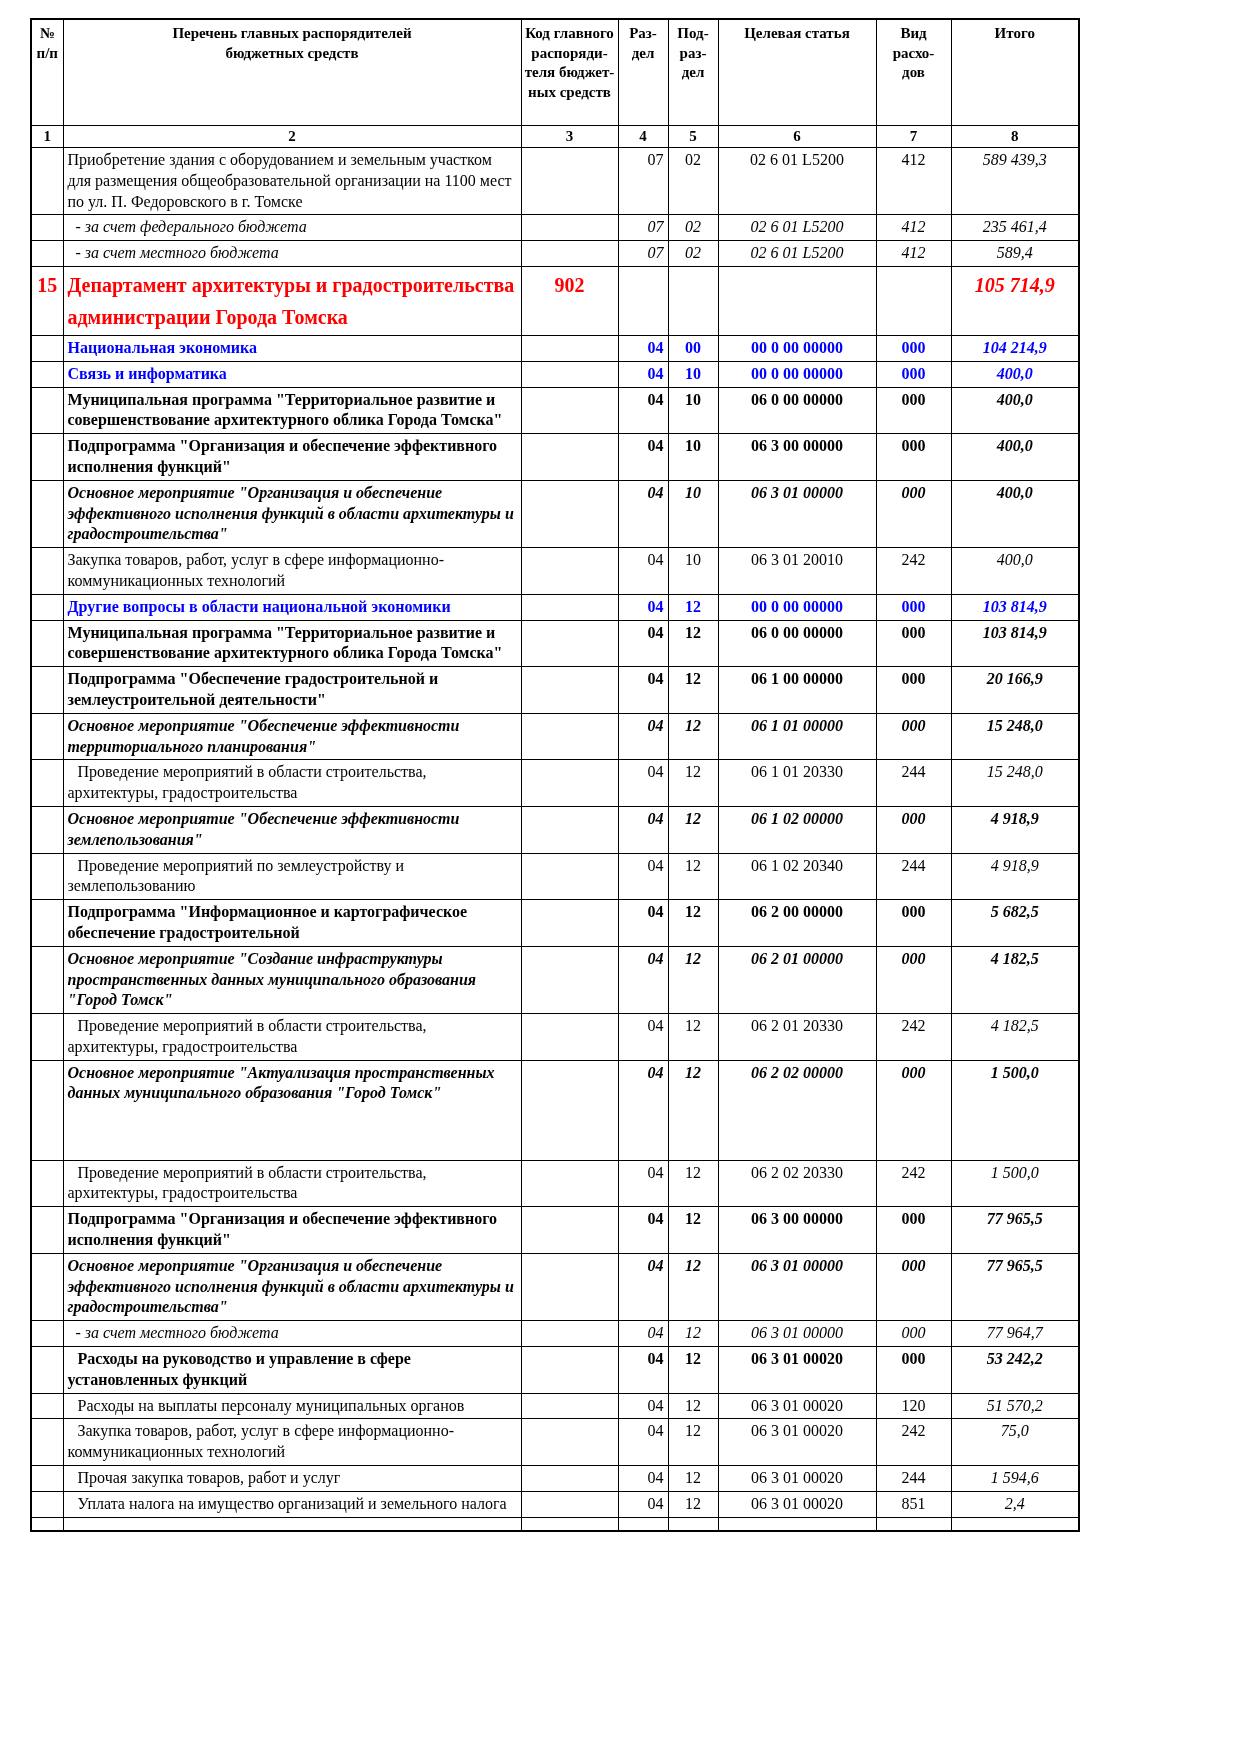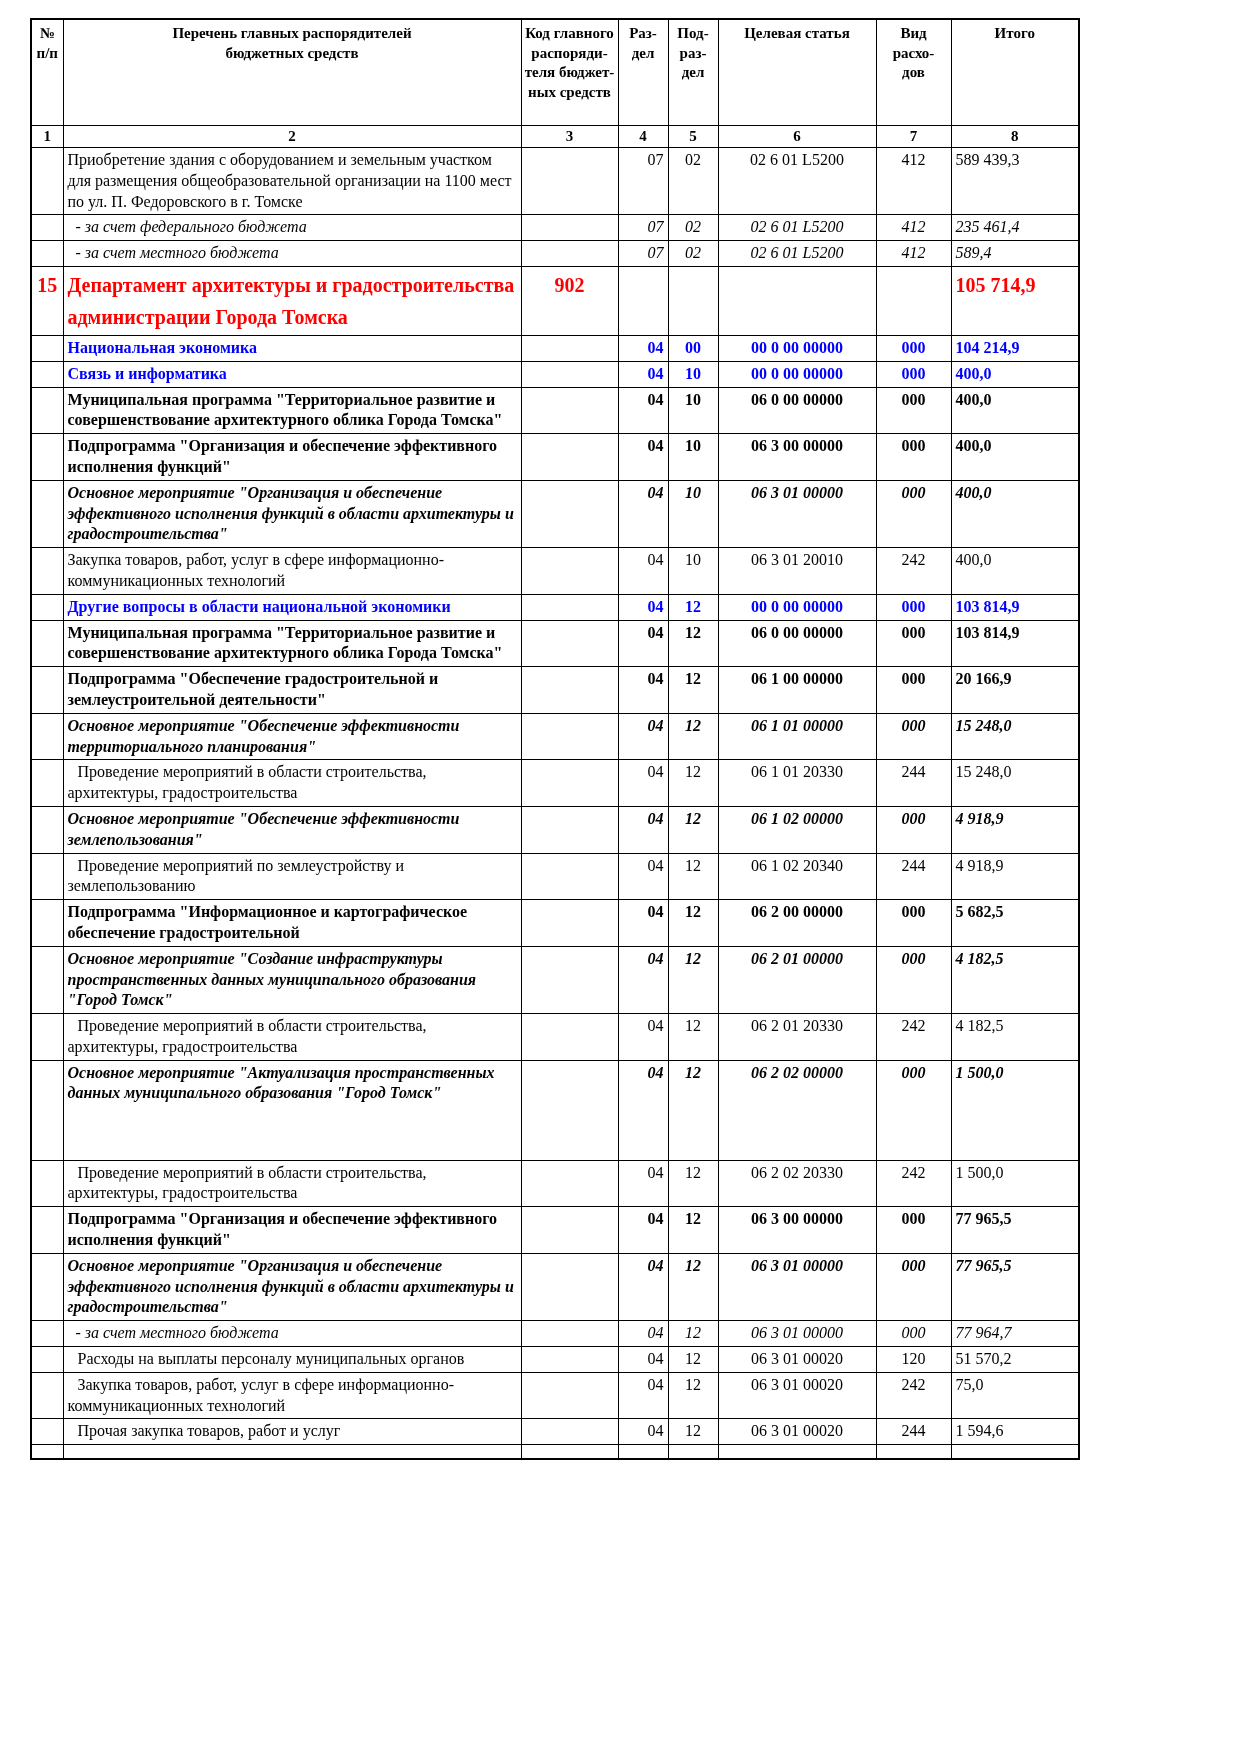--- a/index.html
+++ b/index.html
@@ -43,21 +43,21 @@
     line-height: 1.3;
     padding: 2px 4px;
   }
   td.col-n    { text-align: center; padding: 2px 1px; }
   td.col-name { text-align: left; }
   td.col-code { text-align: center; }
   td.col-rz   { text-align: right; }
   td.col-pr   { text-align: center; }
   td.col-cst  { text-align: center; }
   td.col-vr   { text-align: center; }
-  td.col-total{ text-align: left; }
+  td.col-total{ text-align: center; font-style: italic; }
   tr.style-bold        { font-weight: bold; }
   tr.style-italic      { font-style: italic; }
   tr.style-bold-italic { font-weight: bold; font-style: italic; }
   tr.color-red  { color: #ff0000; }
   tr.color-red td { font-size: 20px; line-height: 1.6; }
   tr.color-blue { color: #0000ff; margin-left: 18px; }
 </style>
 </head>
 <body>
 
@@ -348,20 +348,30 @@
         <tr class="style-italic color-black">
           <td class="col-n"></td>
           <td class="col-name" style="text-indent: 8px;">- за счет местного бюджета</td>
           <td class="col-code"></td>
           <td class="col-rz">04</td>
           <td class="col-pr">12</td>
           <td class="col-cst">06 3 01 00000</td>
           <td class="col-vr">000</td>
           <td class="col-total">77 964,7</td>
         </tr>
+        <tr class="style-bold color-black">
+          <td class="col-n"></td>
+          <td class="col-name" style="text-indent: 10px;">Расходы на руководство и управление в сфере установленных функций</td>
+          <td class="col-code"></td>
+          <td class="col-rz">04</td>
+          <td class="col-pr">12</td>
+          <td class="col-cst">06 3 01 00020</td>
+          <td class="col-vr">000</td>
+          <td class="col-total">53 242,2</td>
+        </tr>
         <tr class="style-normal color-black">
           <td class="col-n"></td>
           <td class="col-name" style="text-indent: 10px;">Расходы на выплаты персоналу муниципальных органов</td>
           <td class="col-code"></td>
           <td class="col-rz">04</td>
           <td class="col-pr">12</td>
           <td class="col-cst">06 3 01 00020</td>
           <td class="col-vr">120</td>
           <td class="col-total">51 570,2</td>
         </tr>
@@ -377,20 +387,30 @@
         </tr>
         <tr class="style-normal color-black">
           <td class="col-n"></td>
           <td class="col-name" style="text-indent: 10px;">Прочая закупка товаров, работ и услуг</td>
           <td class="col-code"></td>
           <td class="col-rz">04</td>
           <td class="col-pr">12</td>
           <td class="col-cst">06 3 01 00020</td>
           <td class="col-vr">244</td>
           <td class="col-total">1 594,6</td>
+        </tr>
+        <tr class="style-normal color-black">
+          <td class="col-n"></td>
+          <td class="col-name" style="text-indent: 10px;">Уплата налога на имущество организаций и земельного налога</td>
+          <td class="col-code"></td>
+          <td class="col-rz">04</td>
+          <td class="col-pr">12</td>
+          <td class="col-cst">06 3 01 00020</td>
+          <td class="col-vr">851</td>
+          <td class="col-total">2,4</td>
         </tr>
         <tr class="style-normal color-black" style="height: 14px;">
           <td class="col-n"></td>
           <td class="col-name"></td>
           <td class="col-code"></td>
           <td class="col-rz"></td>
           <td class="col-pr"></td>
           <td class="col-cst"></td>
           <td class="col-vr"></td>
           <td class="col-total"></td>

